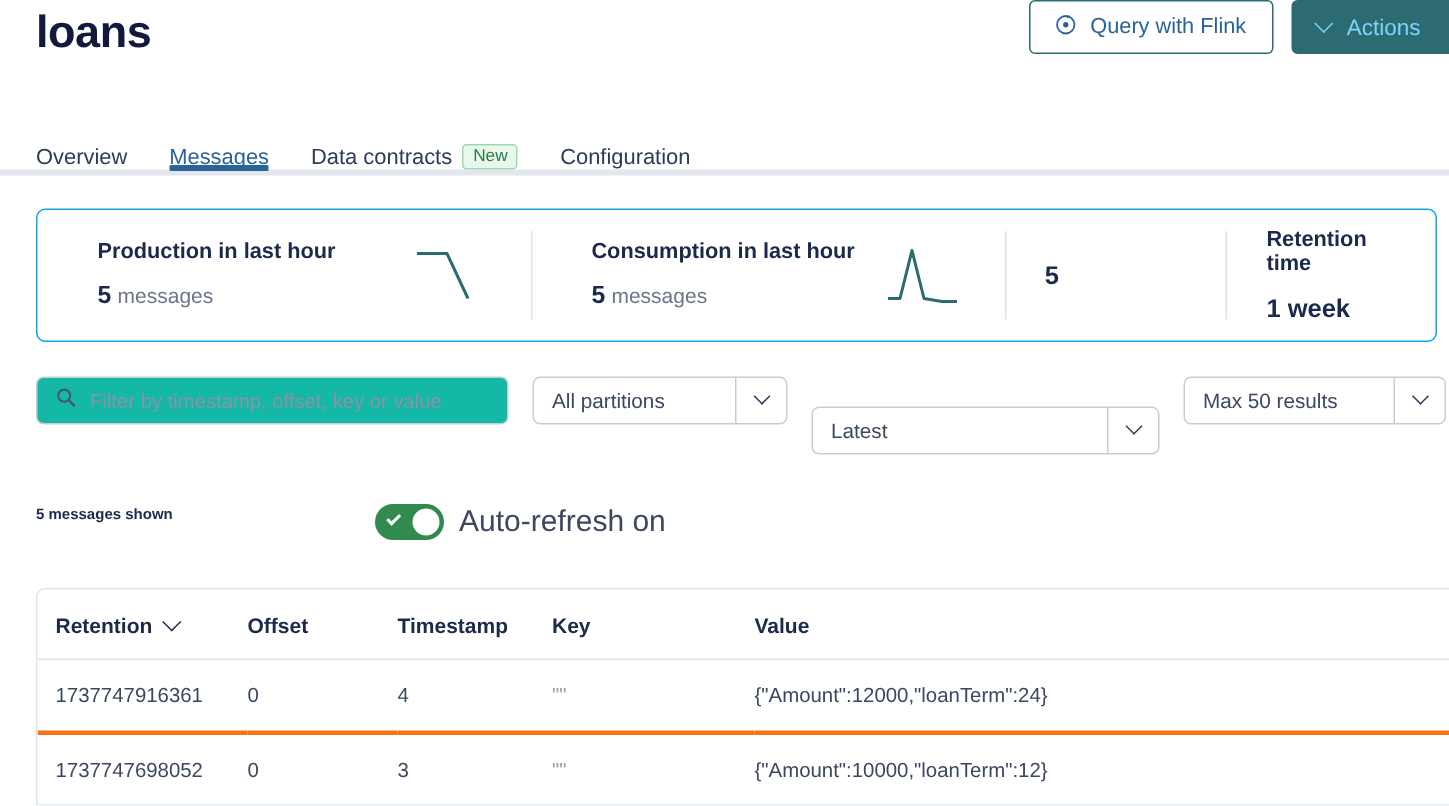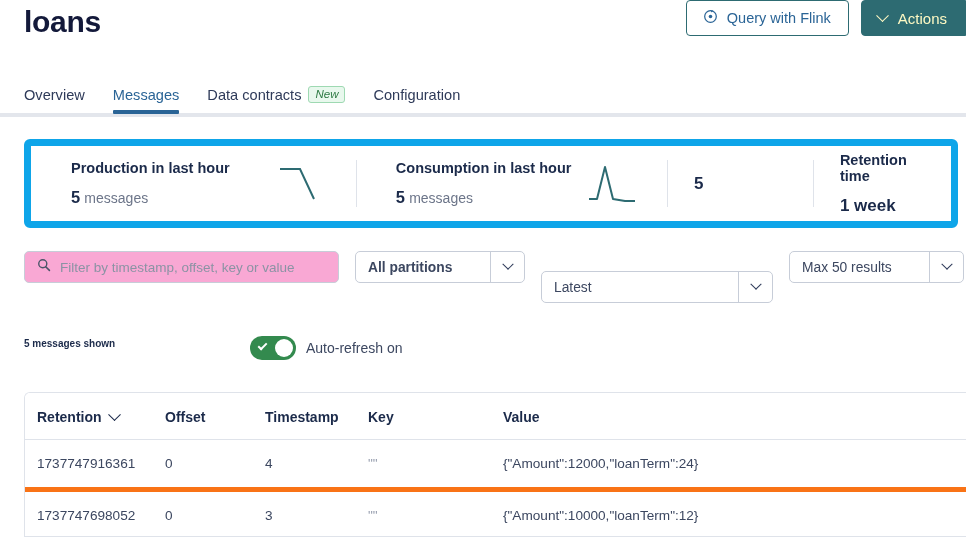--- a/index.html
+++ b/index.html
@@ -31,67 +31,66 @@
     color: #2a6496; font-size: 14.5px;
     cursor: pointer; white-space: nowrap;
     margin-right: 12px;
   }
   .btn-flink .lbl { color: #2a6496; }
   .btn-actions {
     display: flex; align-items: center; gap: 11px;
     height: 36px; padding: 0 18px 0 16px;
     background: #2d6b72; border: 1px solid #2d6b72;
     border-radius: 4px 0 0 4px;
-    color: #fef9c3; font-size: 15px;
+    color: #7dd3fc; font-size: 15px;
     cursor: pointer; white-space: nowrap;
   }
   .chev {
     display: inline-block; width: 9px; height: 9px;
     border-right: 1.6px solid currentColor;
     border-bottom: 1.6px solid currentColor;
     transform: rotate(45deg) translate(-2px,-2px);
   }
 
   
   .tabs-wrap { position: absolute; left: 0; top: 78px; width: 966px; }
   .tabs {
     display: flex; align-items: flex-end; gap: 0px;
     padding-left: 24px; height: 35px;
   }
   .tab {
     display: flex; align-items: center; gap: 7px;
     font-size: 14.6px; color: #2e3a59;
-    padding: 0 14px 10px 14px;
+    padding: 0 14px 0 14px;
     cursor: pointer; white-space: nowrap;
     position: relative;
   }
   .tab:first-child { padding-left: 0; }
   .tab.active { color: #2a6496; }
   .tab.active .tab-underline {
     position: absolute; left: 14px; right: 14px; bottom: -1px;
     height: 4px; background: #2a6496; border-radius: 1px;
   }
   .tab:first-child.active .tab-underline { left: 0; }
   .badge-new {
     font-size: 11.5px; color: #2d7a43;
     background: #e8f8ed; border: 1px solid #9ed9b2;
     border-radius: 3px; padding: 1.5px 6px 2px 6px;
     line-height: 1;
-    font-style: italic;
   }
   .tabs-track {
     height: 4px; background: #e3e6ec; width: 966px;
     margin-top: 0px;
   }
 
   
   .stats-card {
     position: absolute; left: 24px; top: 139px;
     width: 934px; height: 89px;
-    background: #ffffff; border: 7px solid #0ea5e9;
+    background: #ffffff; border: 1px solid #0ea5e9;
     border-radius: 6px;
     display: flex; align-items: stretch;
   }
   .stat {
     display: flex; align-items: center; justify-content: space-between;
     padding: 0 22px 0 40px;
     position: relative;
   }
   .stat.s1 { width: 330px; }
   .stat.s2 { width: 316px; }
@@ -108,21 +107,21 @@
   .stat-value .unit { color: #6c7589; font-size: 14px; font-weight: normal; }
   .stat-value.big { font-size: 17px; font-weight: bold; }
   .spark { width: 60px; height: 46px; flex: none; }
 
   
   .filters { position: absolute; left: 24px; top: 251px; display: flex; gap: 16px; }
   .search-box {
     width: 315px; height: 32px;
     border: 1px solid #c7cdd8; border-radius: 5px;
     display: flex; align-items: center; gap: 9px;
-    padding: 0 12px; background: #f9a8d4;
+    padding: 0 12px; background: #14b8a6;
   }
   .search-box input {
     border: none; outline: none; flex: 1;
     font-size: 13.5px; color: #1b2a4a;
     font-family: "Liberation Sans", sans-serif;
     background: transparent;
   }
   .search-box input::placeholder { color: #8b93a4; }
   .select {
     height: 32px; border: 1px solid #c7cdd8; border-radius: 5px;
@@ -133,21 +132,21 @@
     display: flex; align-items: center;
     padding: 0 12px; font-size: 13.8px; color: #3a4惊; color: #3c4760;
     white-space: nowrap;
   }
   .select .arrow {
     width: 34px; display: flex; align-items: center; justify-content: center;
     border-left: 1px solid #c7cdd8;
   }
   .select .arrow .chev { color: #2e3a59; width: 8px; height: 8px; }
   .sel-partitions { width: 170px; }
-  .sel-partitions .val { width: 136px; font-weight: bold; }
+  .sel-partitions .val { width: 136px; }
   .sel-offset { width: 232px; margin-top: 20px; }
   .sel-offset .val { width: 198px; }
   .sel-max { width: 175px; }
   .sel-max .val { width: 141px; }
 
   
   .toolbar { position: absolute; left: 24px; top: 336px; width: 934px; height: 24px; }
   .msg-count {
     position: absolute; left: 0; top: 2px;
     font-size: 10px; font-weight: bold; color: #1b2a4a;
@@ -165,21 +164,21 @@
     position: absolute; left: 8px; top: 7px;
     width: 9px; height: 5px;
     border-left: 2px solid #fff; border-bottom: 2px solid #fff;
     transform: rotate(-45deg);
   }
   .toggle .knob {
     position: absolute; right: 3px; top: 3px;
     width: 18px; height: 18px; border-radius: 50%;
     background: #ffffff;
   }
-  .refresh-label { font-size: 14px; color: #3c4760; }
+  .refresh-label { font-size: 20px; color: #3c4760; }
   .exports {
     position: absolute; right: 8px; top: 1px;
     display: flex; align-items: center; gap: 28px;
   }
   .export-link {
     display: flex; align-items: center; gap: 7px;
     color: #2a6496; font-size: 14.5px; cursor: pointer;
   }
 
   
@@ -193,21 +192,21 @@
   }
   table { width: 100%; border-collapse: collapse; table-layout: fixed; }
   th {
     text-align: left; font-size: 14px; font-weight: bold; color: #1b2a4a;
     padding: 16px 0 14px 0; border-bottom: 1px solid #dfe3ea;
     background: #fff;
   }
   th .th-inner { display: flex; align-items: center; gap: 8px; }
   td {
     font-size: 13.6px; color: #3c4760;
-    padding: 16px 0 16px 0; border-bottom: 5px solid #f97316;
+    padding: 16px 0 16px 0; border-bottom: 3px solid #f97316;
     white-space: nowrap; overflow: hidden;
   }
   td.key-cell { color: #9aa1b1; }
   .c-ts { width: 140px; padding-left: 12px !important; }
   .c-off { width: 100px; }
   .c-part { width: 103px; }
   .c-key { width: 135px; }
   .c-val { width: auto; }
   .sort-chev {
     display: inline-block; width: 9px; height: 9px;

